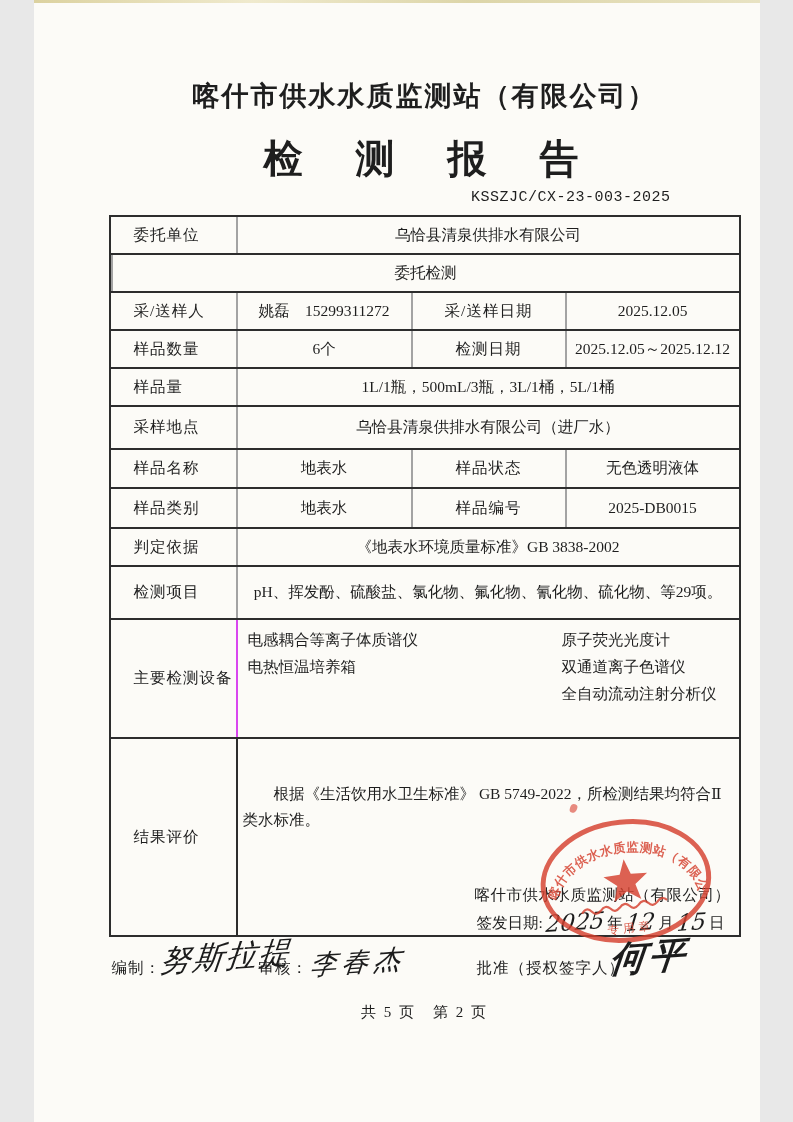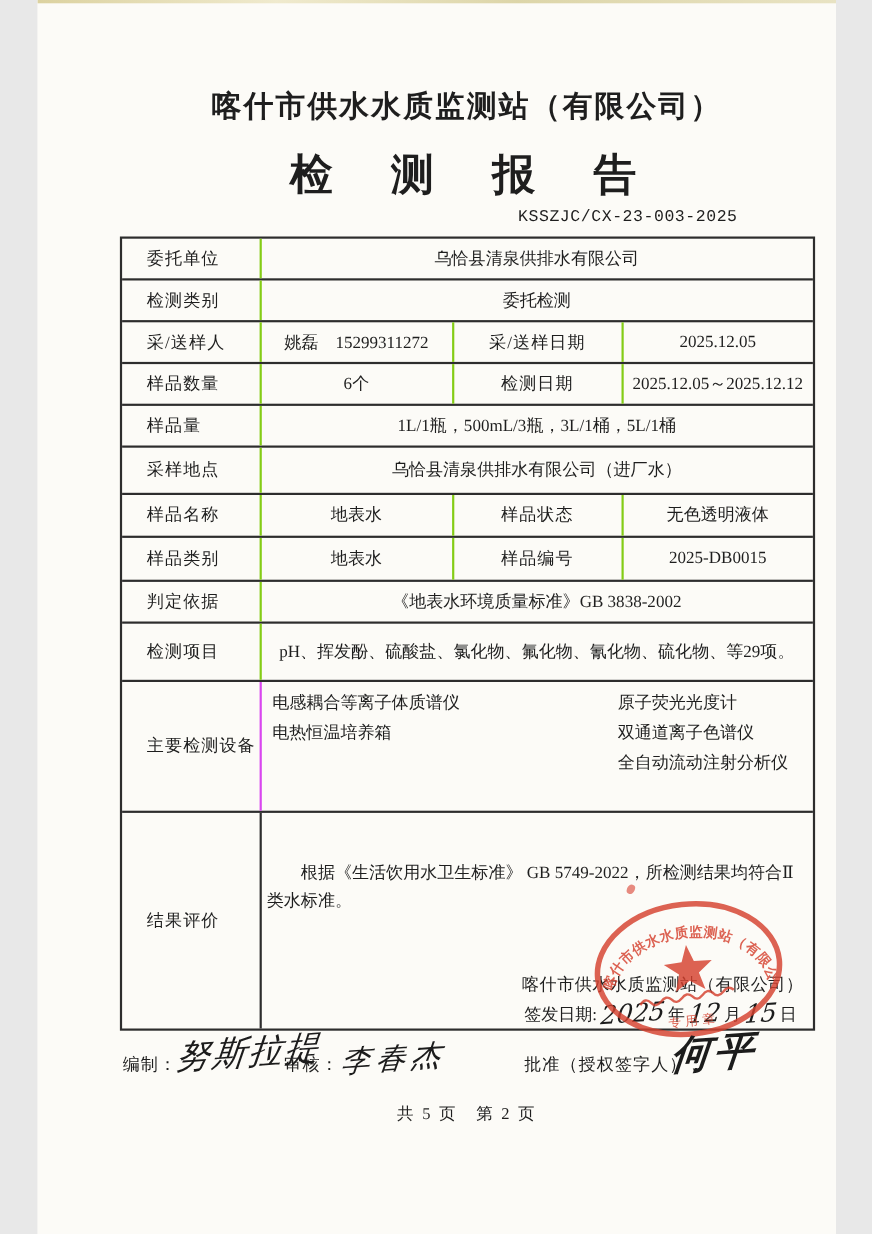--- a/index.html
+++ b/index.html
@@ -19,21 +19,21 @@
     font-family:"Liberation Mono","DejaVu Sans Mono",monospace; letter-spacing:.5px; }
 
   .tbl { position:absolute; left:75px; top:215px; width:632px; height:722px;
     border:2px solid #2d2d2d; box-sizing:border-box; font-size:15.5px; }
   .row { display:flex; box-sizing:border-box; border-top:2px solid #2d2d2d; }
   .row:first-child { border-top:none; }
   .h36{height:36px}.h38{height:38px}.h39{height:39px}.h40{height:40px}
   .h43{height:43px}.h53{height:53px}.h119{height:119px}.h198{height:198px}
   .lab { width:125px; flex:none; box-sizing:border-box; padding-left:23px;
     display:flex; align-items:center; letter-spacing:1px; }
-  .val { flex:1; border-left:2px solid #84cc16; box-sizing:border-box;
+  .val { flex:1; border-left:2px solid #a3a3a3; box-sizing:border-box;
     display:flex; align-items:center; justify-content:center; }
   .v1 { width:175px; flex:none; }
   .mid { width:154px; flex:none; letter-spacing:1px; }
   .equip { flex:1; border-left:2px solid #d946ef; box-sizing:border-box;
     position:relative; padding:6px 0 0 10px; line-height:27px; }
   .equip .col-right { position:absolute; left:324px; top:6px; line-height:27px; }
   .result { flex:1; border-left:2px solid #2d2d2d; box-sizing:border-box; position:relative; }
   .result .para { margin:42px 8px 0 5px; text-indent:2em; line-height:26px; text-align:left; }
   .result .org-line { position:absolute; top:146px; right:8px; letter-spacing:.5px; }
   .result .sign-line { position:absolute; top:170px; left:239px; display:flex; align-items:baseline; }
@@ -66,21 +66,20 @@
   <div class="report-no">KSSZJC/CX-23-003-2025</div>
 
   <div class="tbl">
 
     <div class="row h36">
       <div class="lab">委托单位</div>
       <div class="val">乌恰县清泉供排水有限公司</div>
     </div>
 
     <div class="row h38">
-      <div class="lab">检测类别</div>
       <div class="val">委托检测</div>
     </div>
 
     <div class="row h38">
       <div class="lab">采/送样人</div>
       <div class="val v1">姚磊　15299311272</div>
       <div class="val mid">采/送样日期</div>
       <div class="val">2025.12.05</div>
     </div>
 

